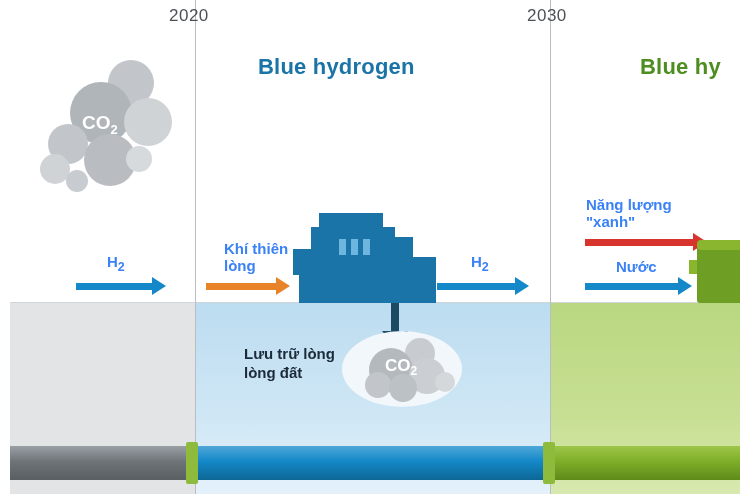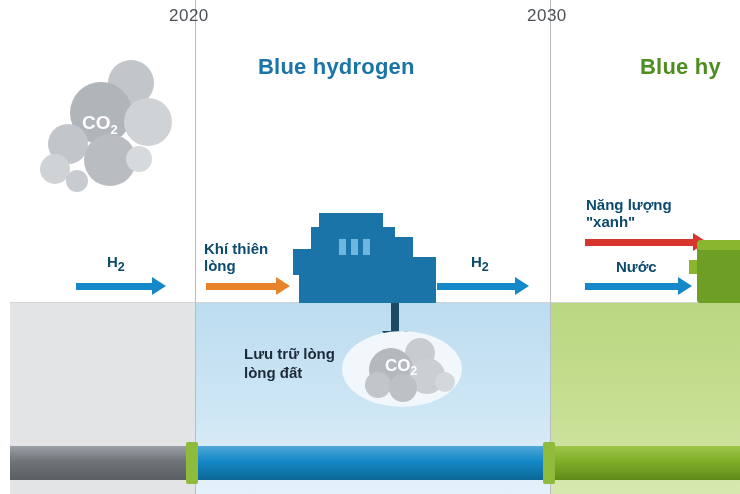--- a/index.html
+++ b/index.html
@@ -65,33 +65,33 @@
   }
   .co2-label-grey sub { font-size: 13px; }
 
   
   .arrow-line { position: absolute; height: 7px; }
   .arrow-head {
     position: absolute; width: 0; height: 0;
     border-top: 9px solid transparent; border-bottom: 9px solid transparent;
   }
   .arrow-label {
-    position: absolute; font-size: 15px; font-weight: bold; color: #0c4a6e;
+    position: absolute; font-size: 15px; font-weight: bold; color: #3b82f6;
     white-space: nowrap; line-height: 1.15;
   }
 
   
   #h2-arrow-grey .arrow-line { left: 66px; top: 283px; width: 78px; background: #1488c8; }
   #h2-arrow-grey .arrow-head { left: 142px; top: 277px; border-left: 14px solid #1488c8; }
   #h2-label-grey { left: 97px; top: 253px; }
 
   
   #gas-arrow .arrow-line { left: 196px; top: 283px; width: 72px; background: #e8832a; }
   #gas-arrow .arrow-head { left: 266px; top: 277px; border-left: 14px solid #e8832a; }
-  #gas-label { left: 194px; top: 240px; }
+  #gas-label { left: 214px; top: 240px; }
 
   
   #h2-arrow-blue .arrow-line { left: 427px; top: 283px; width: 80px; background: #1488c8; }
   #h2-arrow-blue .arrow-head { left: 505px; top: 277px; border-left: 14px solid #1488c8; }
   #h2-label-blue { left: 461px; top: 253px; }
 
   
   #energy-arrow .arrow-line { left: 575px; top: 239px; width: 110px; background: #d6342c; }
   #energy-arrow .arrow-head { left: 683px; top: 233px; border-left: 14px solid #d6342c; }
   #energy-label { left: 576px; top: 196px; }

